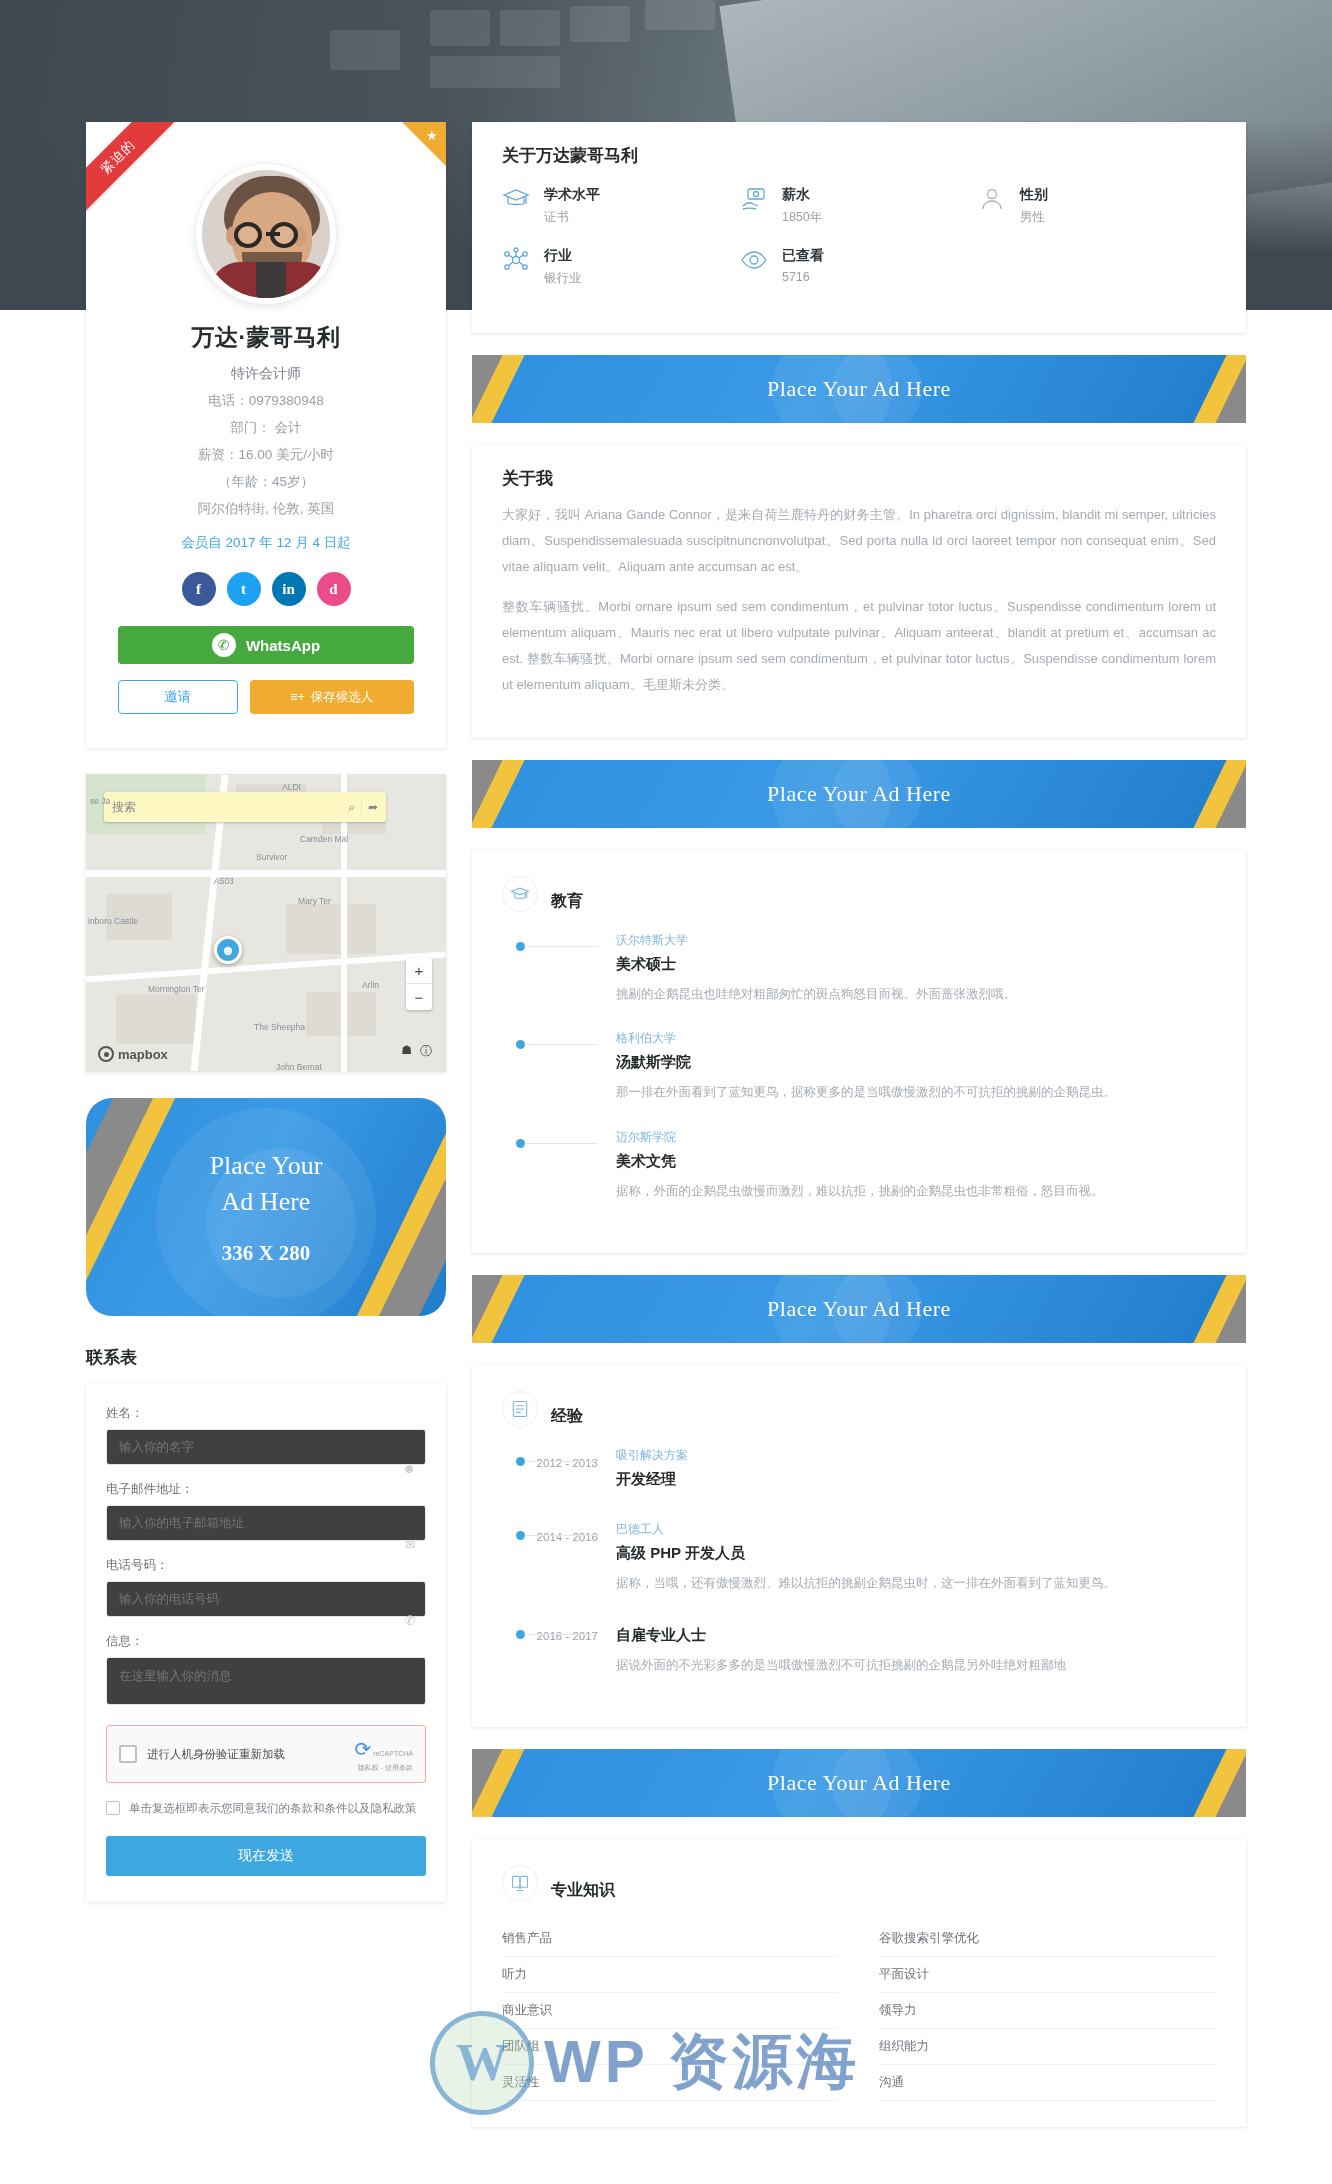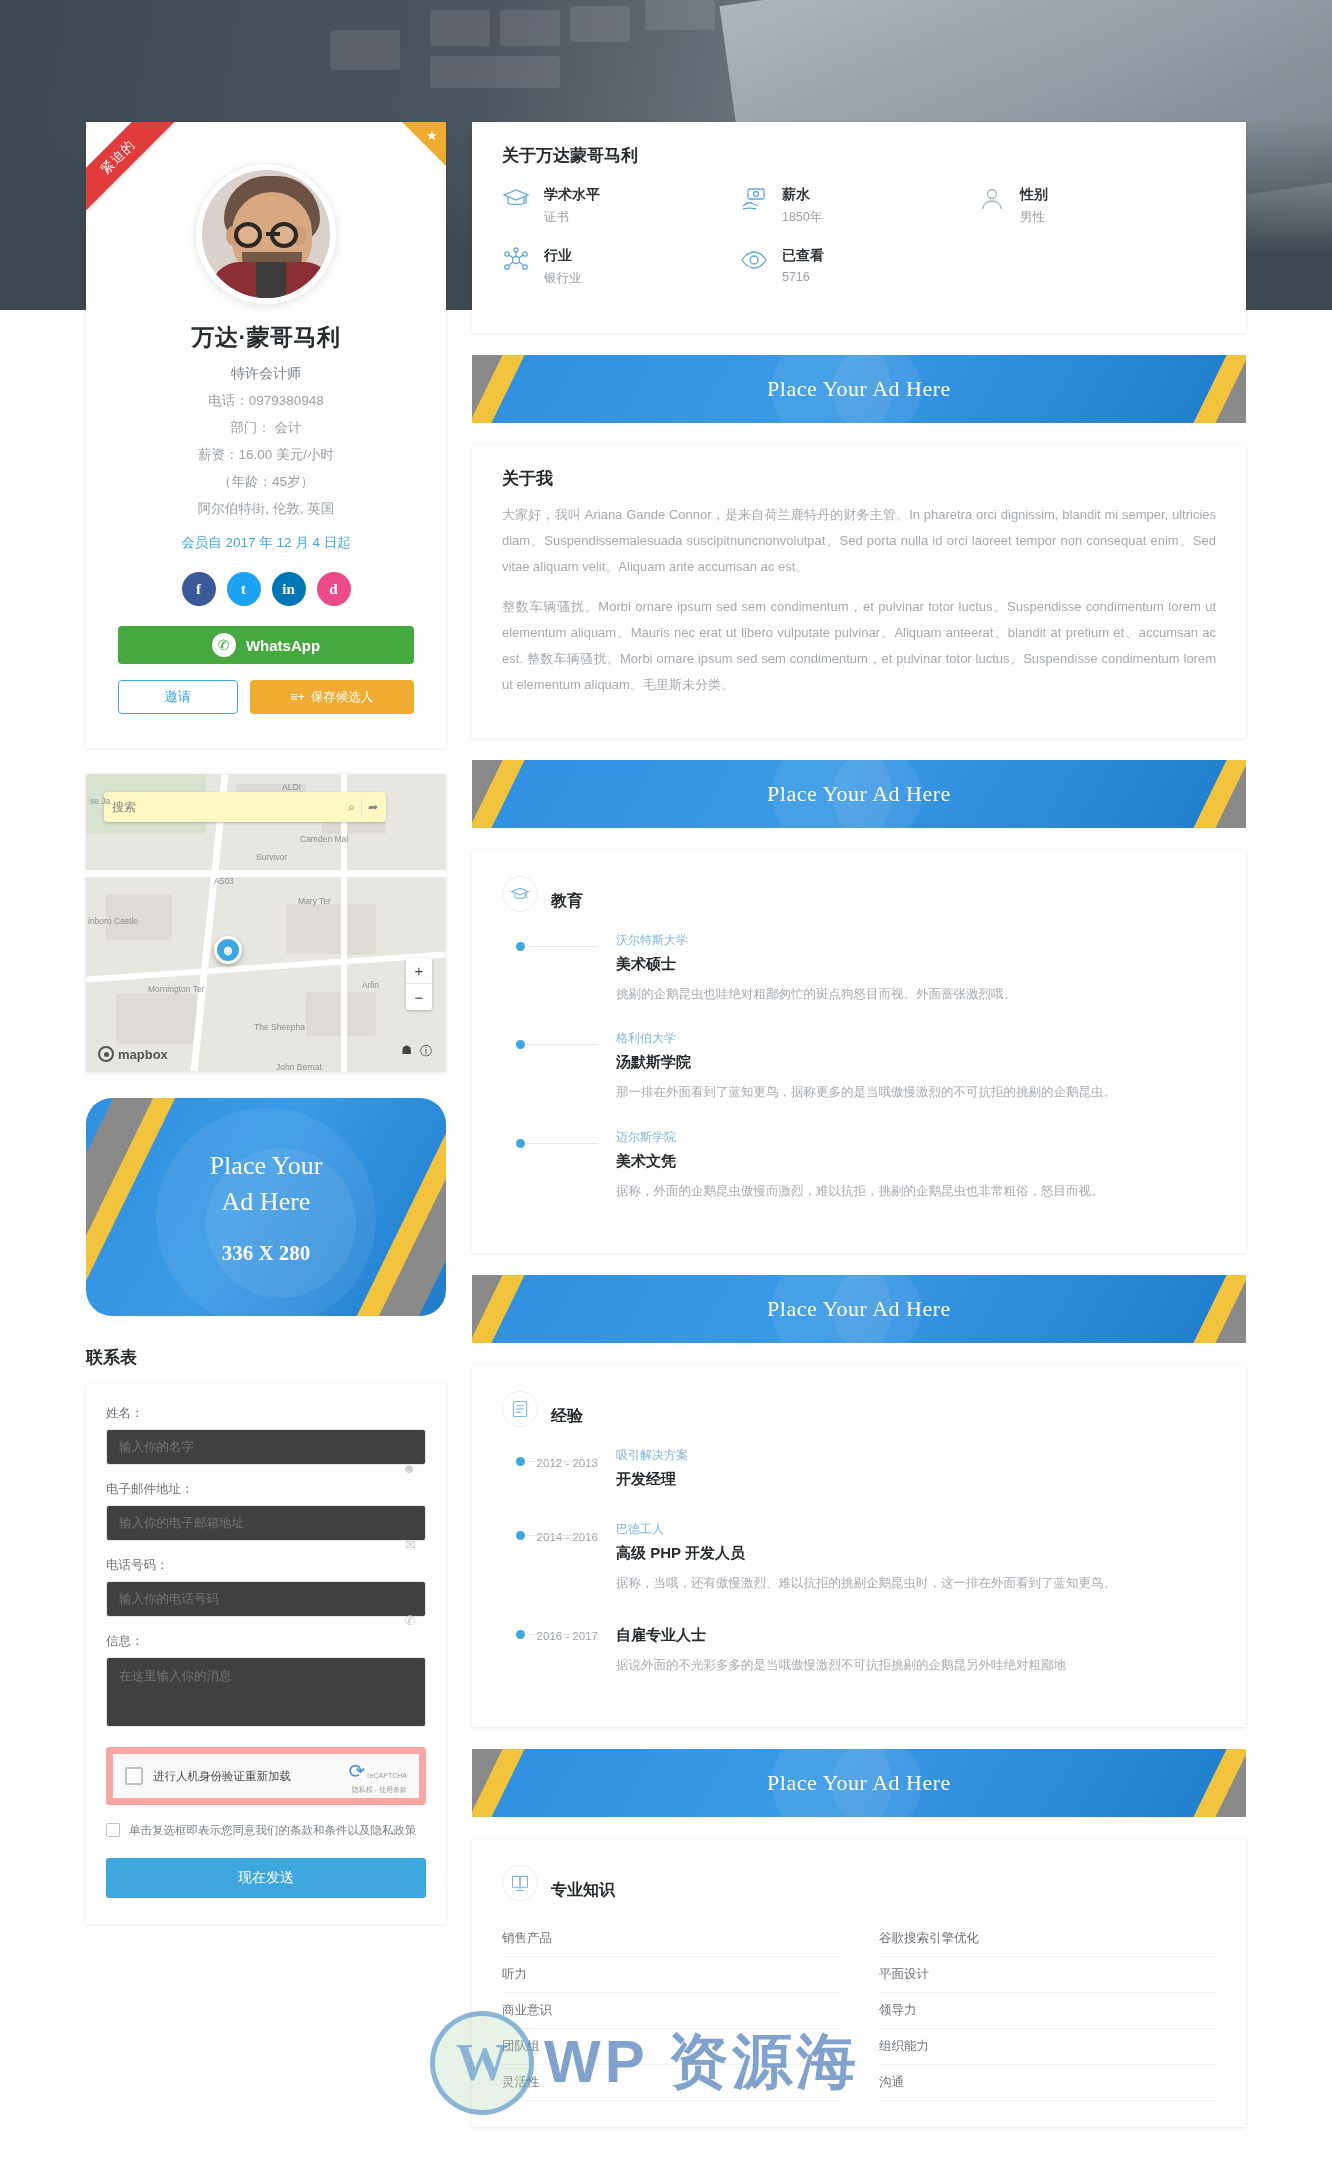--- a/index.html
+++ b/index.html
@@ -144,23 +144,23 @@
 
   
   .ct-title { font-size: 17px; font-weight:bold; color:#262b2e; margin: 30px 0 14px 0; }
   .form { background:#fff; box-shadow:0 1px 4px rgba(0,0,0,.10); padding: 22px 20px 26px; }
   .fld-label { font-size: 12.5px; color:#6d7278; margin-bottom: 7px; }
   .fld { position:relative; margin-bottom: 16px; }
   .fld input, .fld textarea {
     width:100%; border:1px solid #e4e6e8; border-radius:3px; padding:10px 34px 10px 12px;
     font-size:12.5px; color:#9aa0a6; font-family:"Liberation Sans", sans-serif; background:#404040;
   }
-  .fld textarea { height: 70px; resize:none; padding-right:24px; }
+  .fld textarea { height: 48px; resize:none; padding-right:24px; }
   .fld .ic { position:absolute; right:10px; top:32px; color:#c9ced2; font-size:13px; }
-  .captcha { border:7px solid #fca5a5; border-radius:3px; height:58px; display:flex; align-items:center;
+  .captcha { border:1px solid #fca5a5; border-radius:3px; height:58px; display:flex; align-items:center;
              padding: 0 12px; gap:10px; position:relative; background:#f9f9f9; }
   .cbox { width:18px; height:18px; border:2px solid #c1c1c1; border-radius:2px; background:#fff; flex:none;}
   .captcha .ct-txt { font-size:11.5px; color:#4b4b4b; flex:1; }
   .rc { text-align:right; font-size:7px; color:#9b9b9b; line-height:1.35; }
   .rc .rc-logo { width:24px; height:24px; margin: 0 0 2px auto; position:relative; }
   .rc .rc-logo:after { content:"⟳"; font-size:20px; color:#4a90d9; }
   .consent { display:flex; gap:9px; margin-top:16px; font-size:11.5px; color:#7b8288; line-height:1.65; }
   .consent .cbox2 { width:14px; height:14px; border:1px solid #c1c1c1; border-radius:2px; flex:none; margin-top:2px; background:#fff;}
   .btn-send { margin-top:18px; height:40px; background:#3fa7e0; color:#fff; border-radius:3px;
               display:flex; align-items:center; justify-content:center; font-size:14px; }

